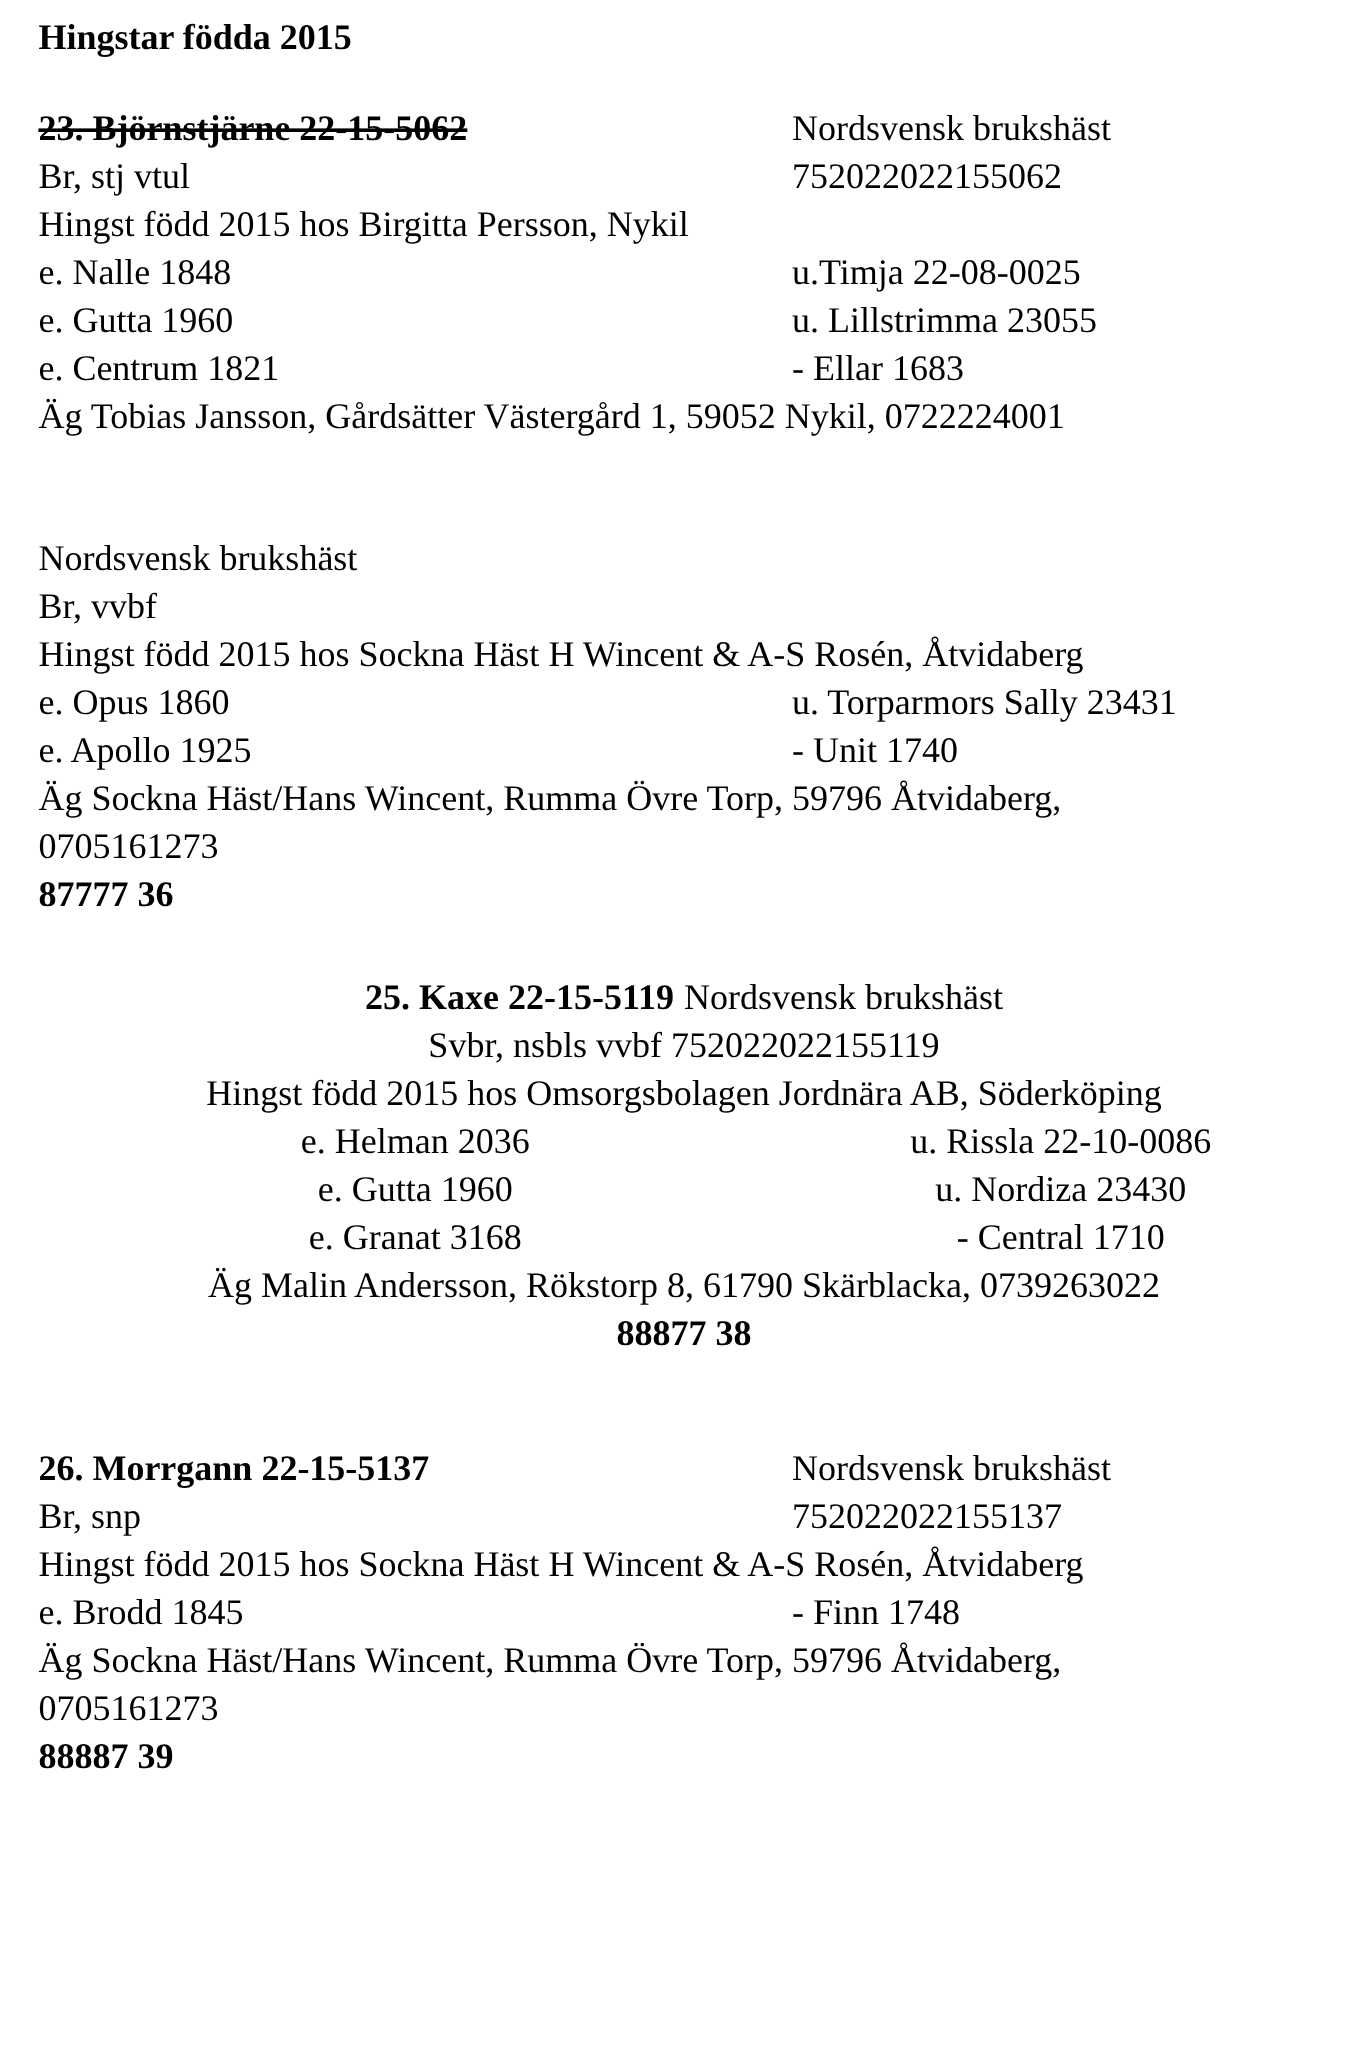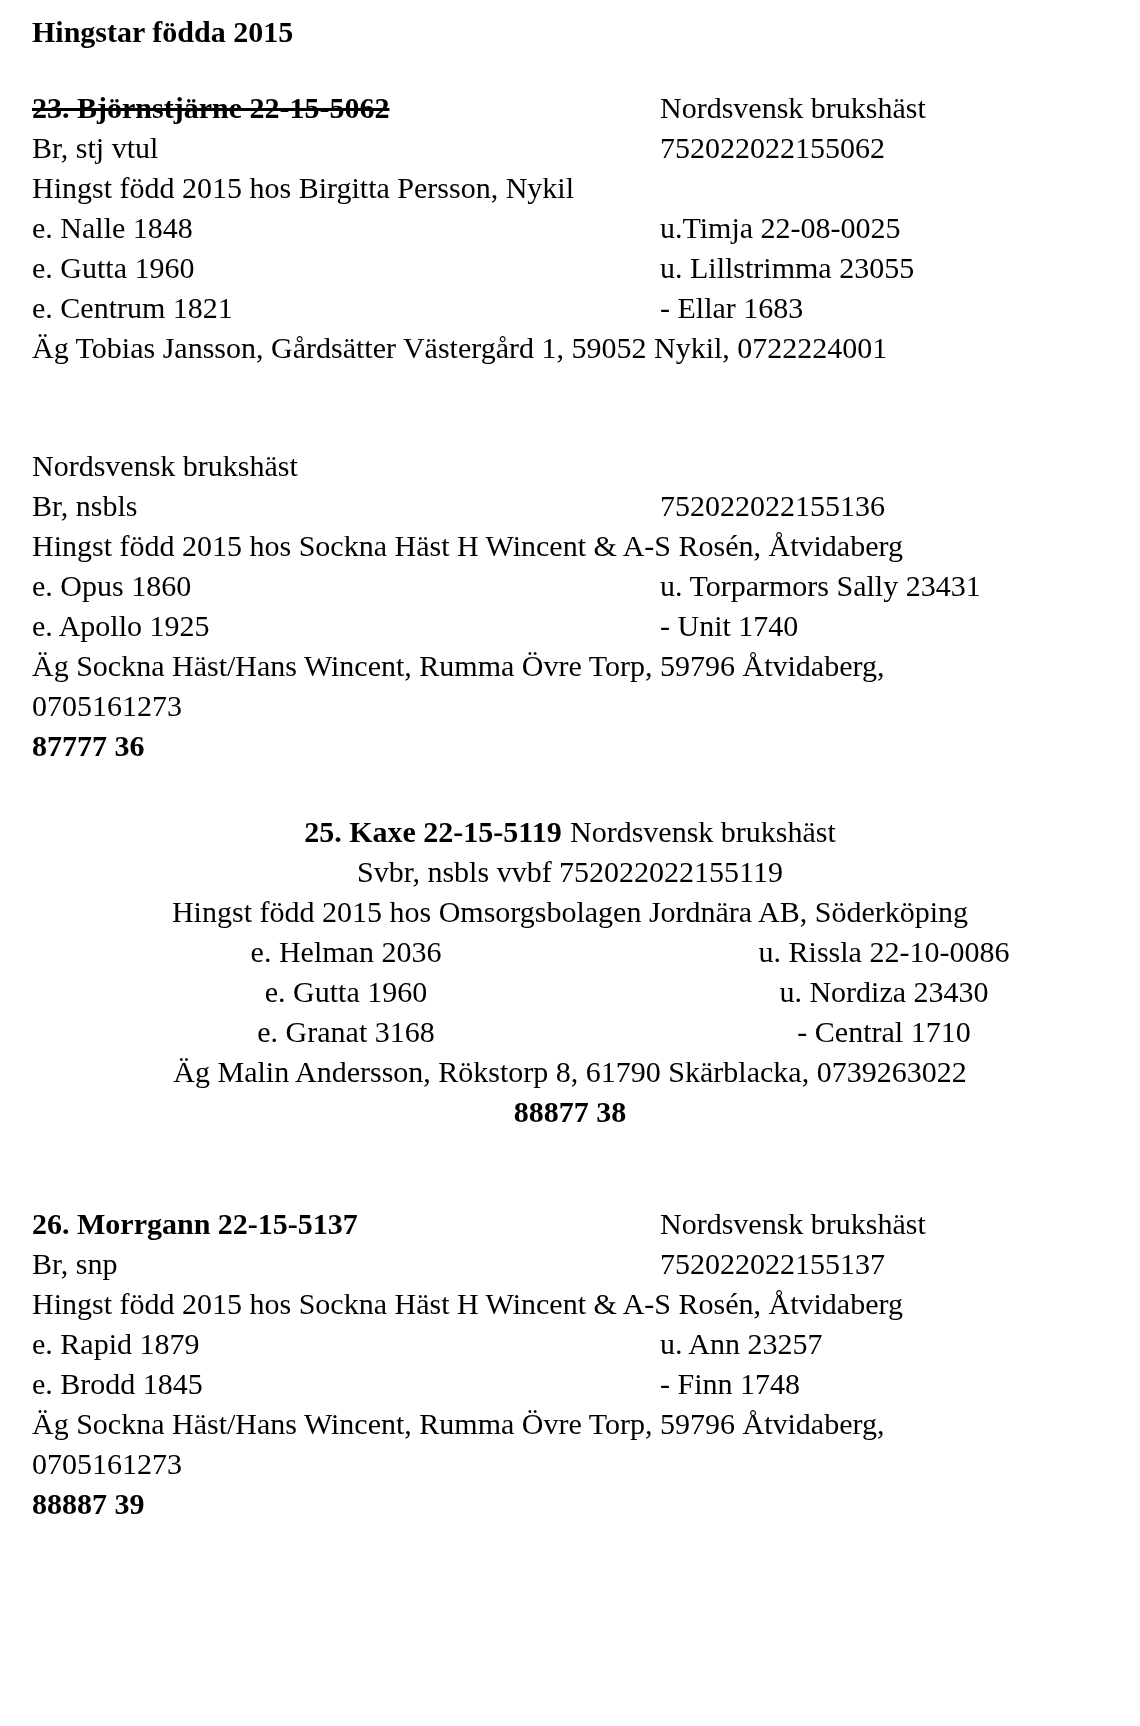--- a/index.html
+++ b/index.html
@@ -75,22 +75,21 @@
       <div class="col-right">- Ellar 1683</div>
     </div>
     <div class="full">Äg Tobias Jansson, Gårdsätter Västergård 1, 59052 Nykil, 0722224001</div>
   </section>
 
   <section class="entry e24">
     <div class="row">
       <div class="col-right">Nordsvensk brukshäst</div>
     </div>
     <div class="row">
-      <div class="col-left">Br, nsbls</div>
-      <div class="col-right">752022022155136</div>
+      <div class="col-left">Br, vvbf</div>
     </div>
     <div class="full">Hingst född 2015 hos Sockna Häst H Wincent &amp; A-S Rosén, Åtvidaberg</div>
     <div class="row">
       <div class="col-left">e. Opus 1860</div>
       <div class="col-right">u. Torparmors Sally 23431</div>
     </div>
     <div class="row">
       <div class="col-left">e. Apollo 1925</div>
       <div class="col-right">- Unit 1740</div>
     </div>
@@ -127,24 +126,20 @@
         <span class="bold">26. Morrgann 22-15-5137</span>
       </div>
       <div class="col-right">Nordsvensk brukshäst</div>
     </div>
     <div class="row">
       <div class="col-left">Br, snp</div>
       <div class="col-right">752022022155137</div>
     </div>
     <div class="full">Hingst född 2015 hos Sockna Häst H Wincent &amp; A-S Rosén, Åtvidaberg</div>
     <div class="row">
-      <div class="col-left">e. Rapid 1879</div>
-      <div class="col-right">u. Ann 23257</div>
-    </div>
-    <div class="row">
       <div class="col-left">e. Brodd 1845</div>
       <div class="col-right">- Finn 1748</div>
     </div>
     <div class="full">Äg Sockna Häst/Hans Wincent, Rumma Övre Torp, 59796 Åtvidaberg,</div>
     <div class="full">0705161273</div>
     <div class="full bold">88887 39</div>
   </section>
 
 </div>
 

